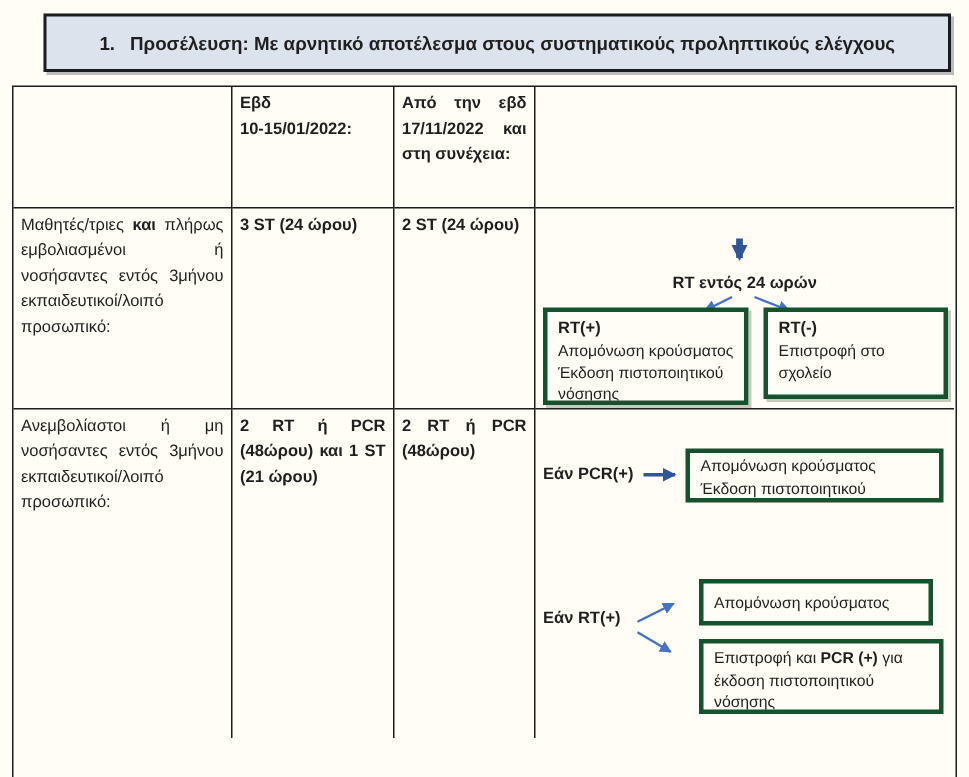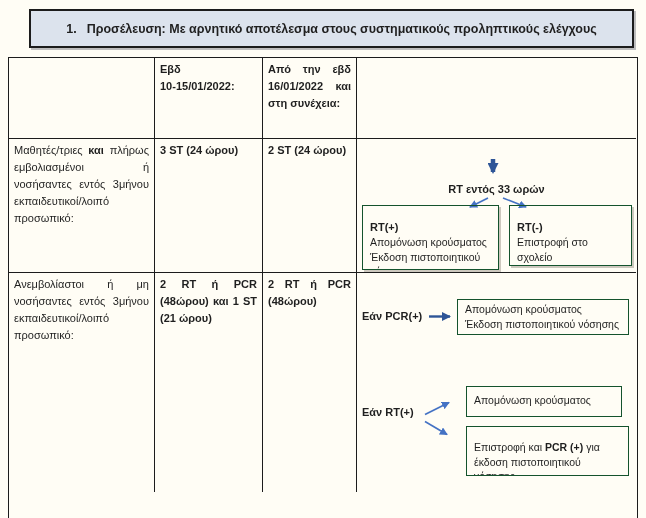--- a/index.html
+++ b/index.html
@@ -40,44 +40,44 @@
   .cell.lastcol{border-right:none;}
   .cell.lastrow{border-bottom:none;}
   .bold{font-weight:bold;}
   .justify{text-align:justify;}
   .preline{white-space:pre-line;}
   .flowcell{position:relative;padding:0;}
   .flow-label{position:absolute;font-weight:bold;font-size:11px;white-space:nowrap;}
   .flow-label.centered{left:0;width:100%;text-align:center;}
   .fbox{
     position:absolute;box-sizing:border-box;
-    border:1px solid #14532d;
+    border:3px solid #14532d;
     background:transparent;
     font-size:10.5px;line-height:14.5px;
-    padding:13px 7px;
+    padding:3px 7px;
     overflow:hidden;
   }
   .fbox .btitle{font-weight:bold;font-size:11px;line-height:16px;display:block;}
   .fbox.shadowed{box-shadow:2px 2px 0 #cdc8be;}
   svg.arrows{position:absolute;left:0;top:0;width:100%;height:100%;pointer-events:none;}
 </style>
 </head>
 <body>
 
 <div class="title-box">
   <span class="num">1.</span>
   <span>Προσέλευση: Με αρνητικό αποτέλεσμα στους συστηματικούς προληπτικούς ελέγχους</span>
 </div>
 
 <div class="grid">
 
   <div class="cell"></div>
   <div class="cell bold preline">Εβδ
 10-15/01/2022:</div>
-  <div class="cell bold justify">Από την εβδ 16/01/2022 και στη συνέχεια:</div>
+  <div class="cell bold justify">Από την εβδ 17/11/2022 και στη συνέχεια:</div>
   <div class="cell lastcol"></div>
 
   <div class="cell justify">
     <span>Μαθητές/τριες </span><span class="bold">και</span><span> πλήρως εμβολιασμένοι ή νοσήσαντες εντός 3μήνου εκπαιδευτικοί/λοιπό προσωπικό:</span>
   </div>
   <div class="cell bold">3 ST (24 ώρου)</div>
   <div class="cell bold">2 ST (24 ώρου)</div>
   <div class="cell lastcol flowcell">
     <svg class="arrows" viewBox="0 0 279 133">
       <defs>
@@ -85,21 +85,21 @@
           <path d="M0,0 L11,5.5 L0,11 z" fill="#2e5597"></path>
         </marker>
         <marker id="ahL1" markerUnits="userSpaceOnUse" markerWidth="9" markerHeight="8" refX="7" refY="4" orient="auto">
           <path d="M0,0 L8,4 L0,8 z" fill="#4472c4"></path>
         </marker>
       </defs>
       <line x1="136" y1="20" x2="136" y2="33" stroke="#2e5597" stroke-width="4.5" marker-end="url(#ahD1)"></line>
       <line x1="131" y1="59" x2="113" y2="68" stroke="#4472c4" stroke-width="1.6" marker-end="url(#ahL1)"></line>
       <line x1="146" y1="59" x2="169" y2="68" stroke="#4472c4" stroke-width="1.6" marker-end="url(#ahL1)"></line>
     </svg>
-    <div class="flow-label centered" style="top:42px;">RT εντός 33 ωρών</div>
+    <div class="flow-label centered" style="top:42px;">RT εντός 24 ωρών</div>
     <div class="fbox shadowed" style="left:5px;top:66px;width:137px;height:65px;">
       <span class="btitle">RT(+)</span>
       <span>Απομόνωση κρούσματος Έκδοση πιστοποιητικού νόσησης</span>
     </div>
     <div class="fbox shadowed" style="left:152px;top:66px;width:123px;height:61px;">
       <span class="btitle">RT(-)</span>
       <span>Επιστροφή στο σχολείο</span>
     </div>
   </div>
 

